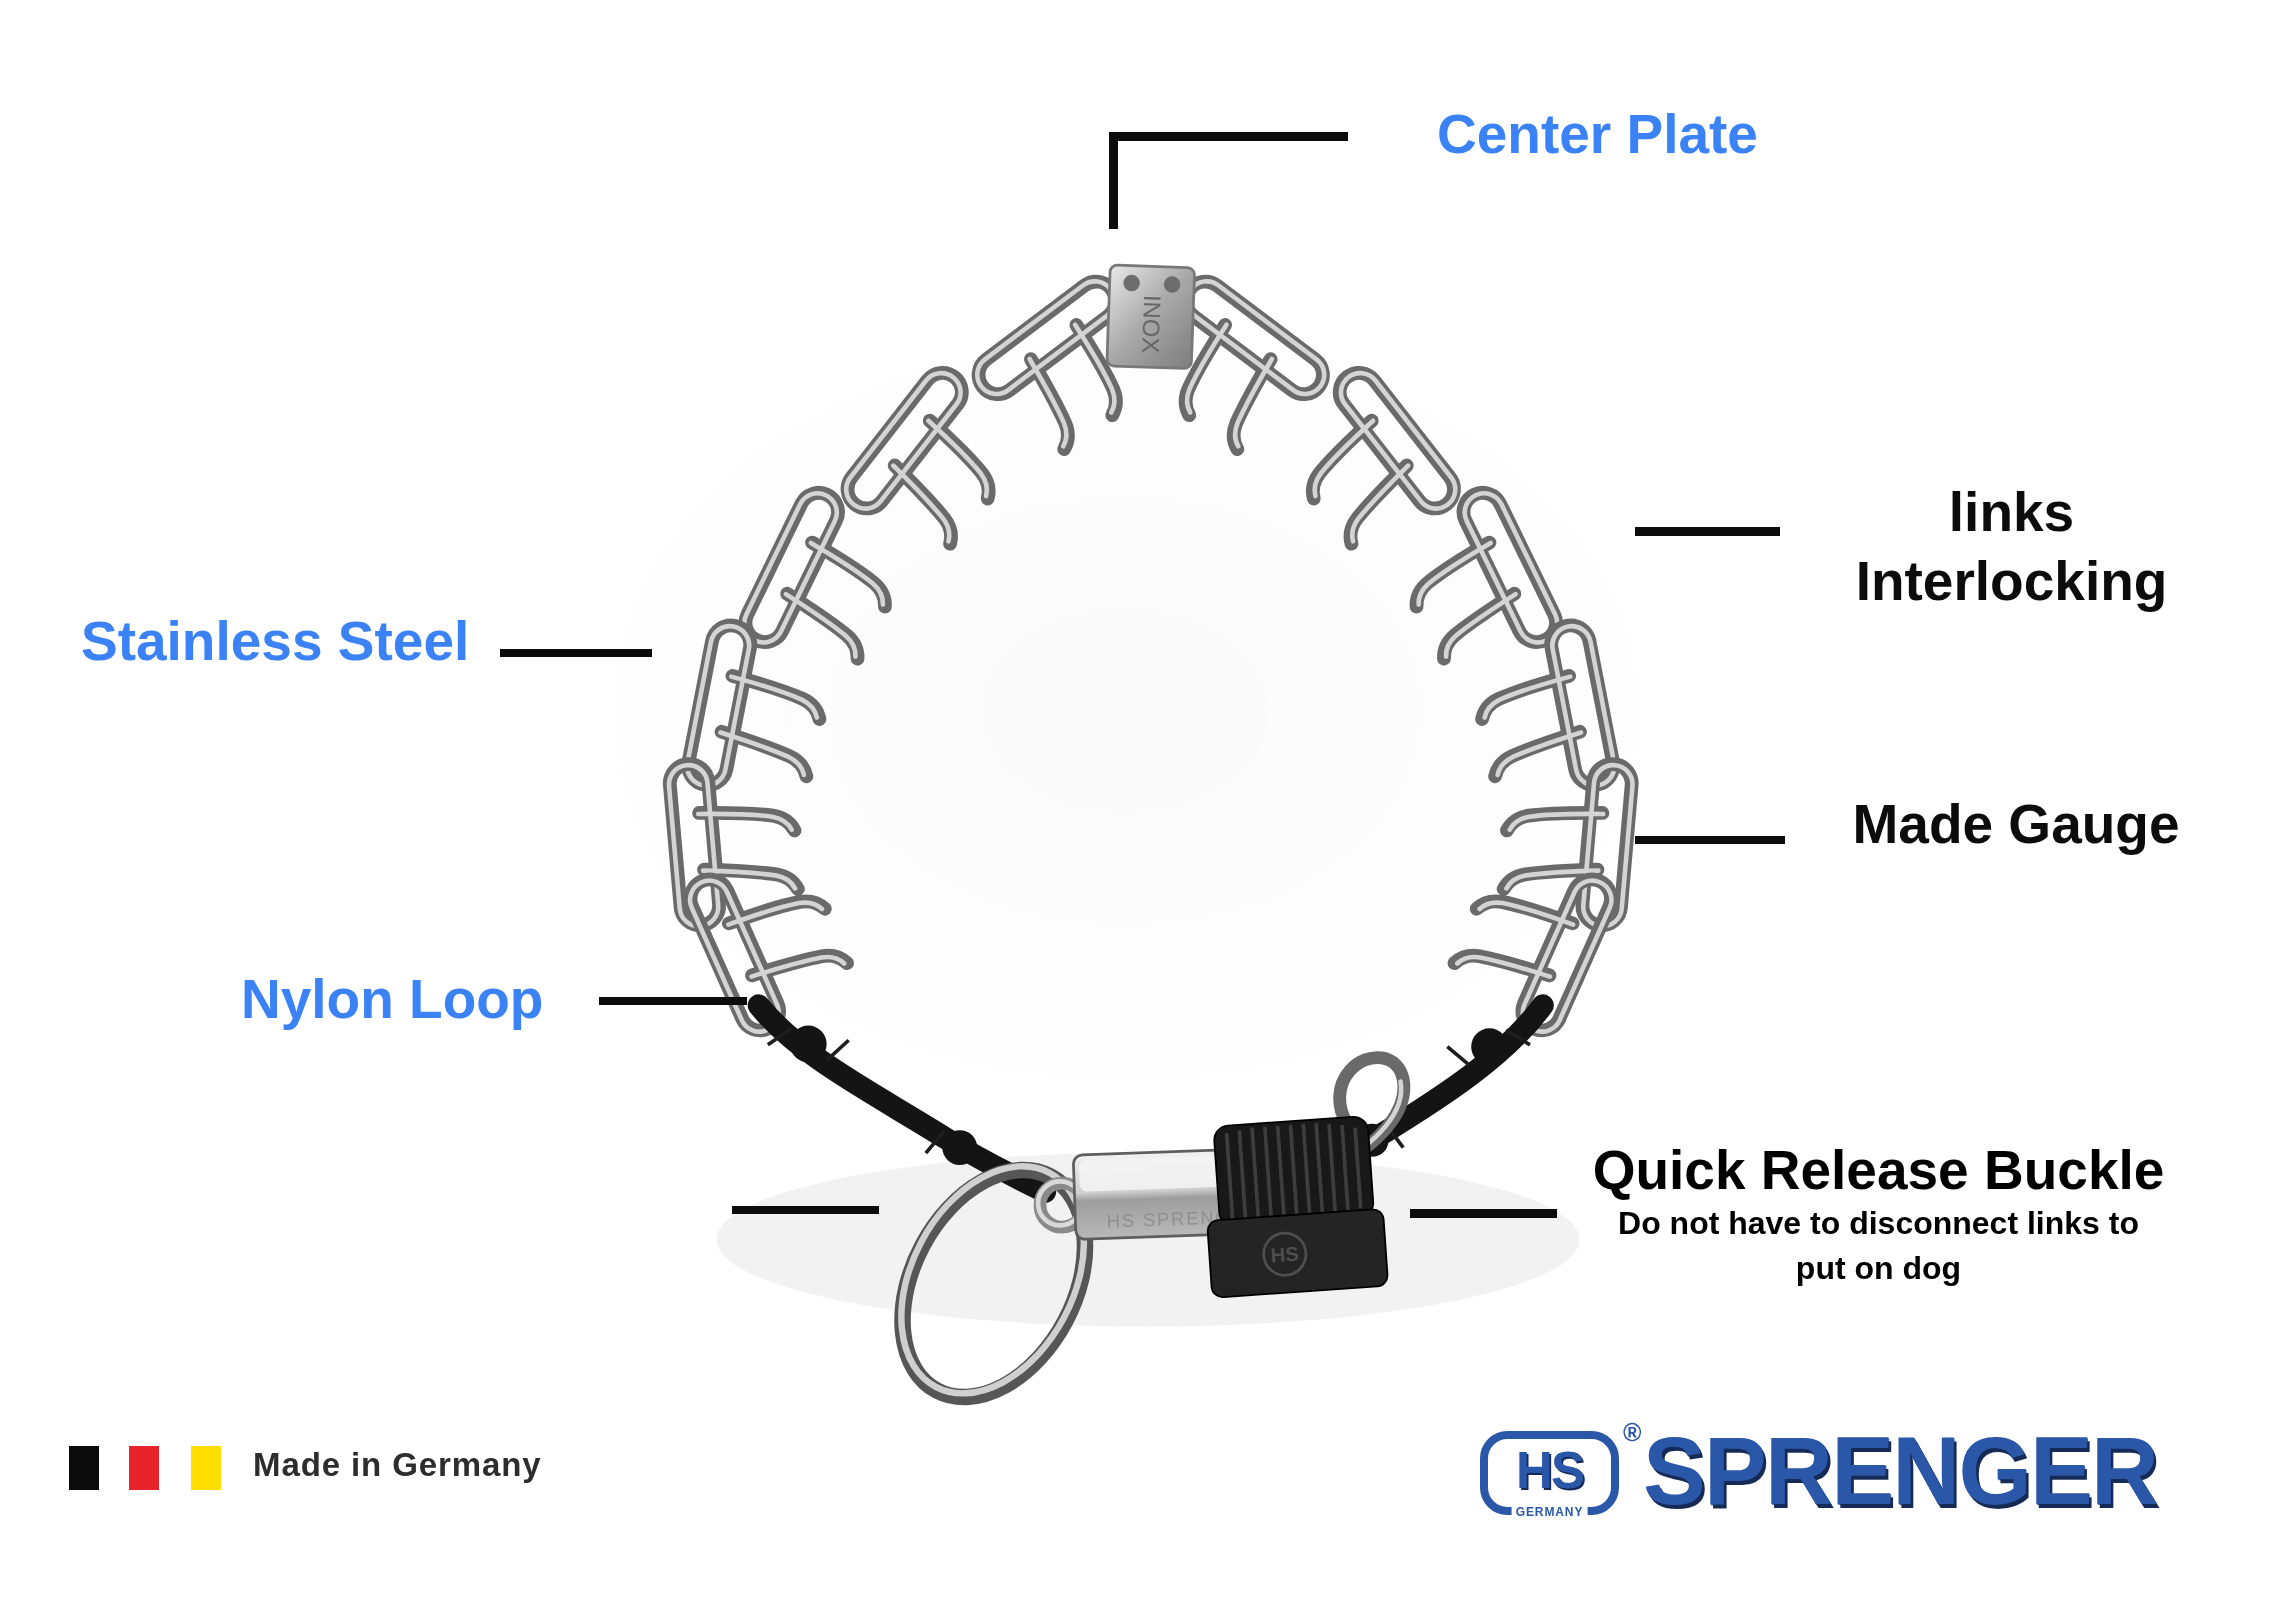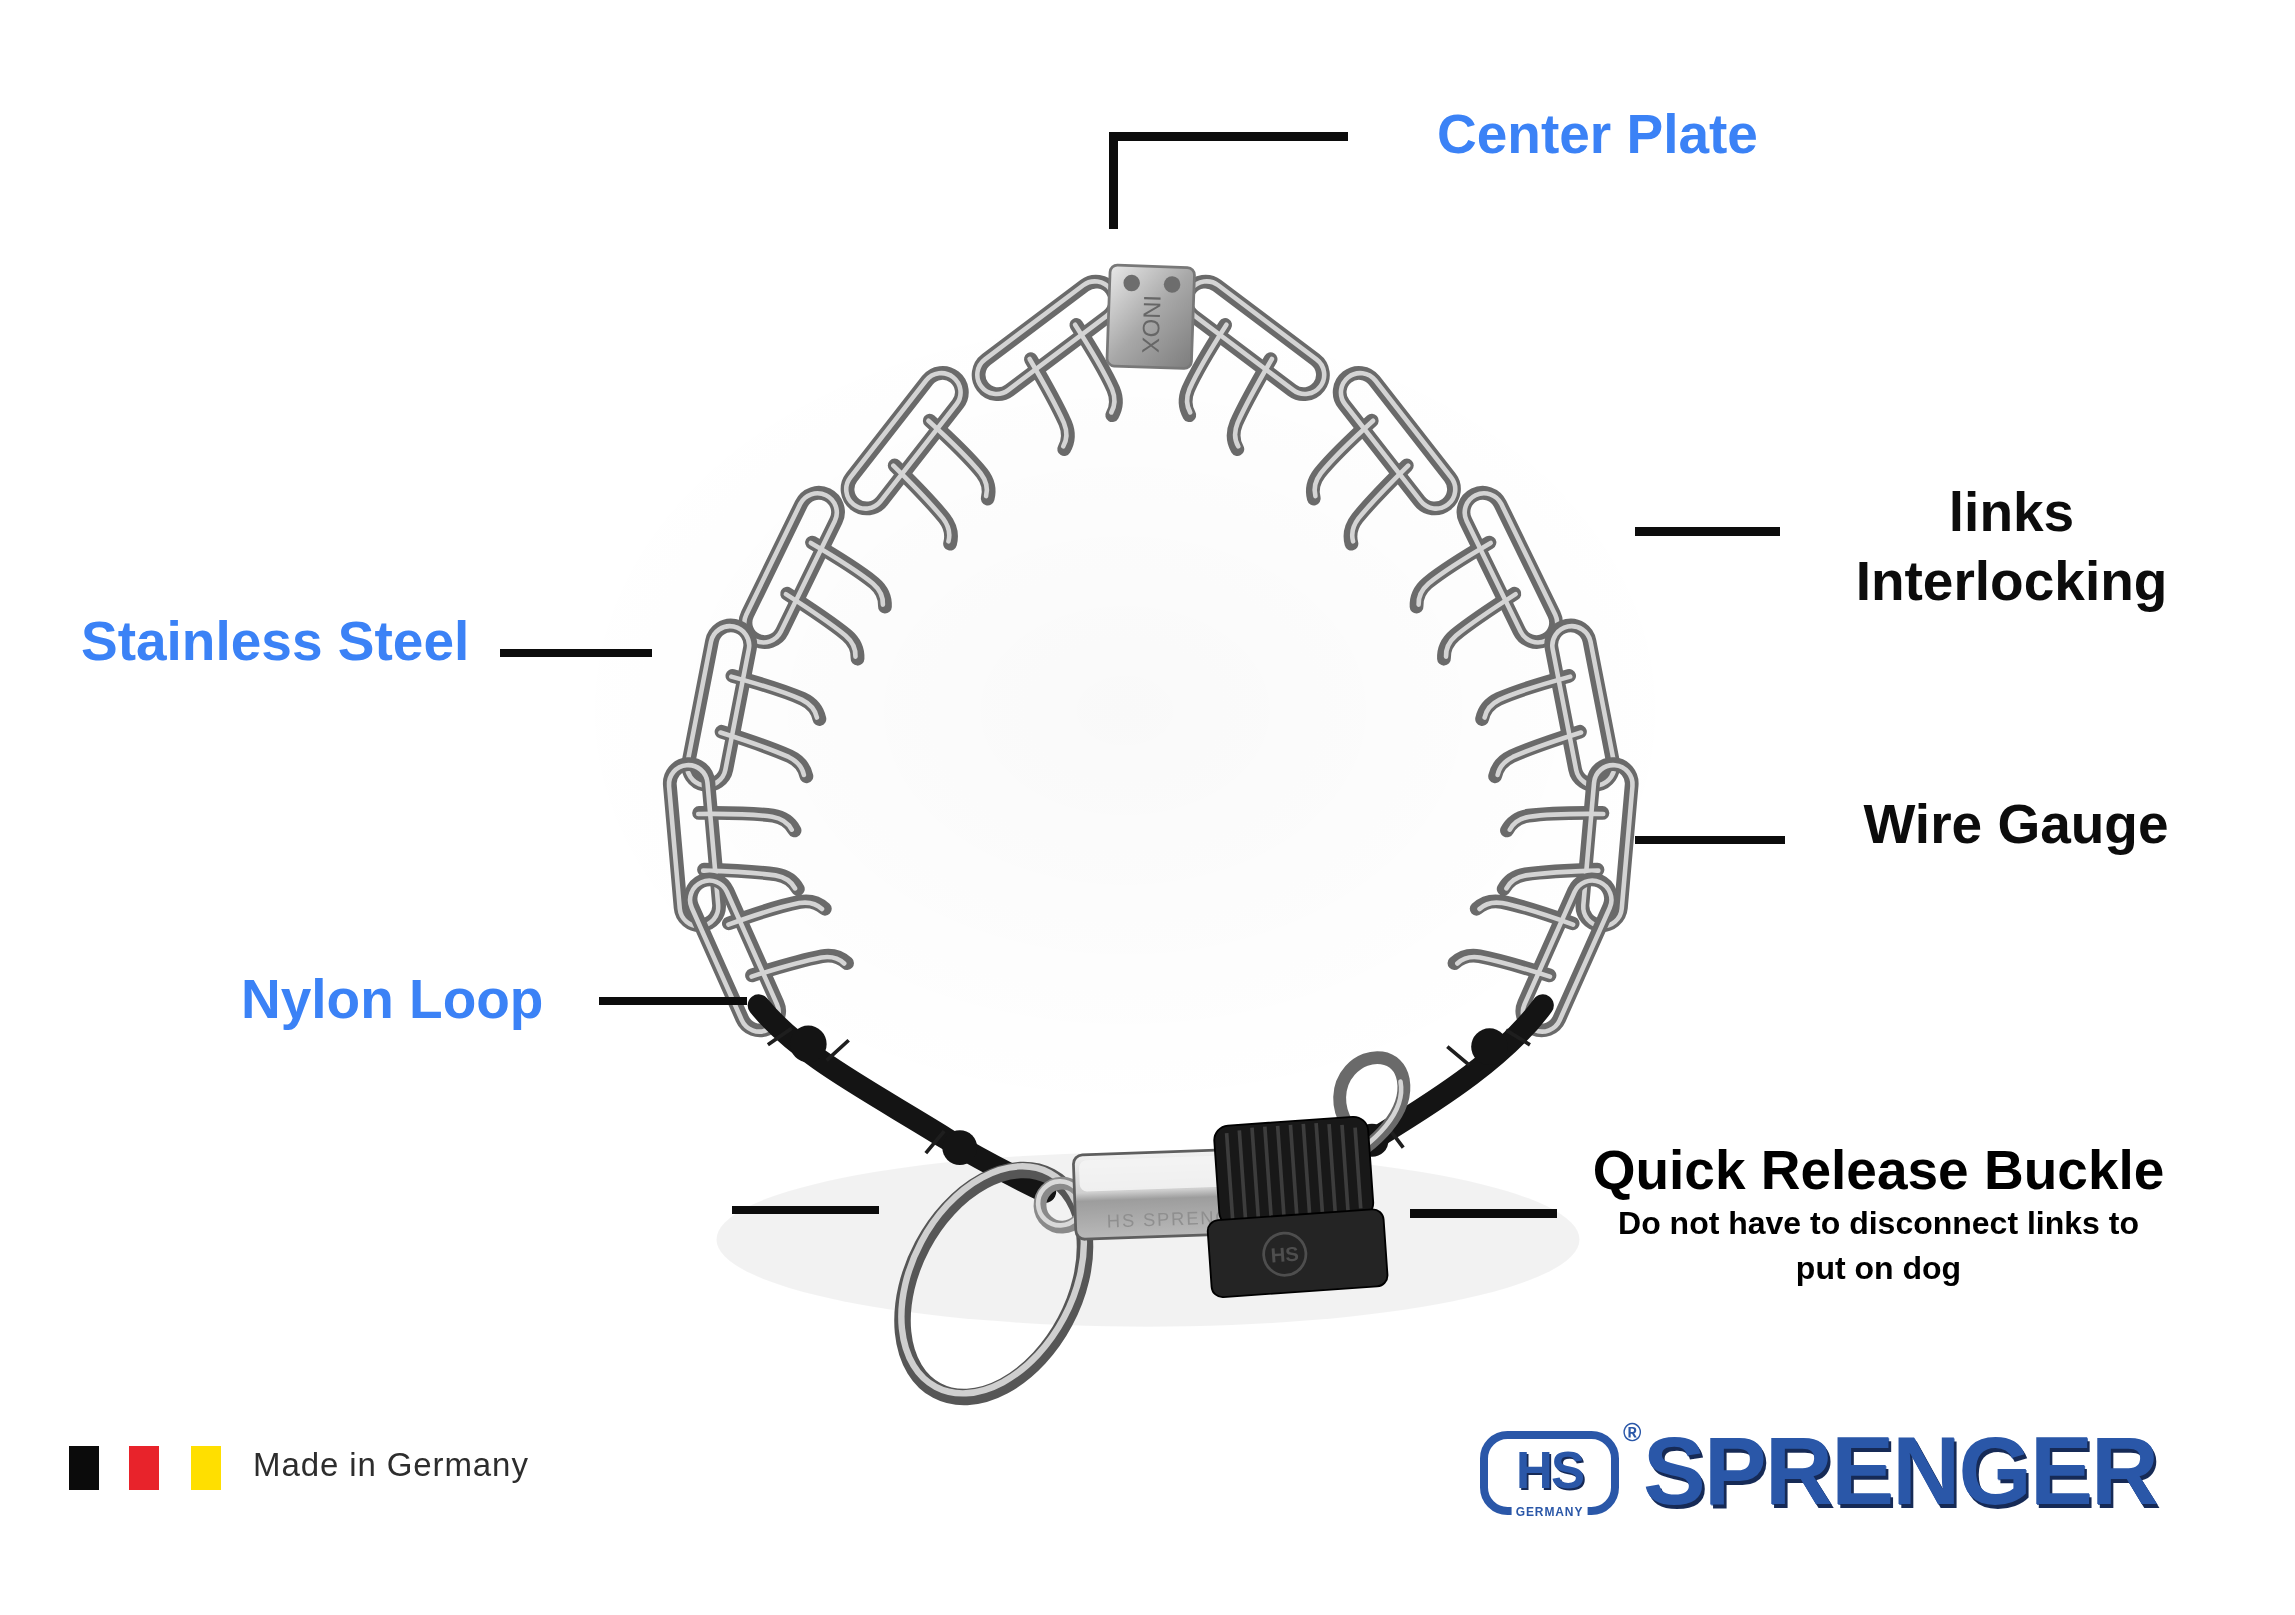--- a/index.html
+++ b/index.html
@@ -20,21 +20,21 @@
     line-height:69px;text-align:center;white-space:nowrap;
   }
   .cline{position:absolute;background:#0c0c0c;}
   .qrb{position:absolute;text-align:center;color:#000000;white-space:nowrap;}
   .qrb .t{font-size:55px;font-weight:bold;line-height:62px;}
   .qrb .s{font-size:32px;font-weight:bold;line-height:45px;}
   
   .flag{position:absolute;width:30px;height:44px;top:1446px;}
   #made-in{
     position:absolute;left:253px;top:1446px;font-size:33px;color:#2d2d2d;
-    letter-spacing:0.9px;font-weight:normal;white-space:nowrap;
+    letter-spacing:0.9px;font-weight:bold;white-space:nowrap;
   }
   #logo{position:absolute;left:1480px;top:1422px;height:101px;}
   #hs-badge{
     position:absolute;left:0;top:9.2px;width:123px;height:68px;
     border:8.3px solid #2a57a8;border-radius:27.5px;background:#fff;
   }
   #hs-mono{
     position:absolute;left:0;right:0;top:1.8px;text-align:center;
     font-size:51px;font-weight:bold;color:#2a57a8;letter-spacing:-1.8px;
     text-shadow:1.8px 1.8px 0 #162a56;
@@ -158,21 +158,21 @@
   <div class="label2" style="left:1814px;top:478px;width:395px;">
     <div>links</div>
     <div>Interlocking</div>
   </div>
   <div class="cline" style="left:1635px;top:527px;width:145px;height:9.2px;"></div>
 
   <div class="label" style="left:81px;top:610px;">Stainless Steel</div>
   <div class="cline" style="left:500px;top:649px;width:152px;height:8.3px;"></div>
 
   <div class="label2" style="left:1823px;top:790px;width:386px;">
-    <div>Wire Gauge</div>
+    <div>Made Gauge</div>
   </div>
   <div class="cline" style="left:1635px;top:836px;width:150px;height:8.3px;"></div>
 
   <div class="label" style="left:241px;top:968px;">Nylon Loop</div>
   <div class="cline" style="left:599px;top:997px;width:148px;height:8.3px;"></div>
 
   <div class="cline" style="left:732px;top:1206px;width:147px;height:8.3px;"></div>
 
   <div class="qrb" style="left:1580px;top:1139px;width:597px;">
     <div class="t">Quick Release Buckle</div>

